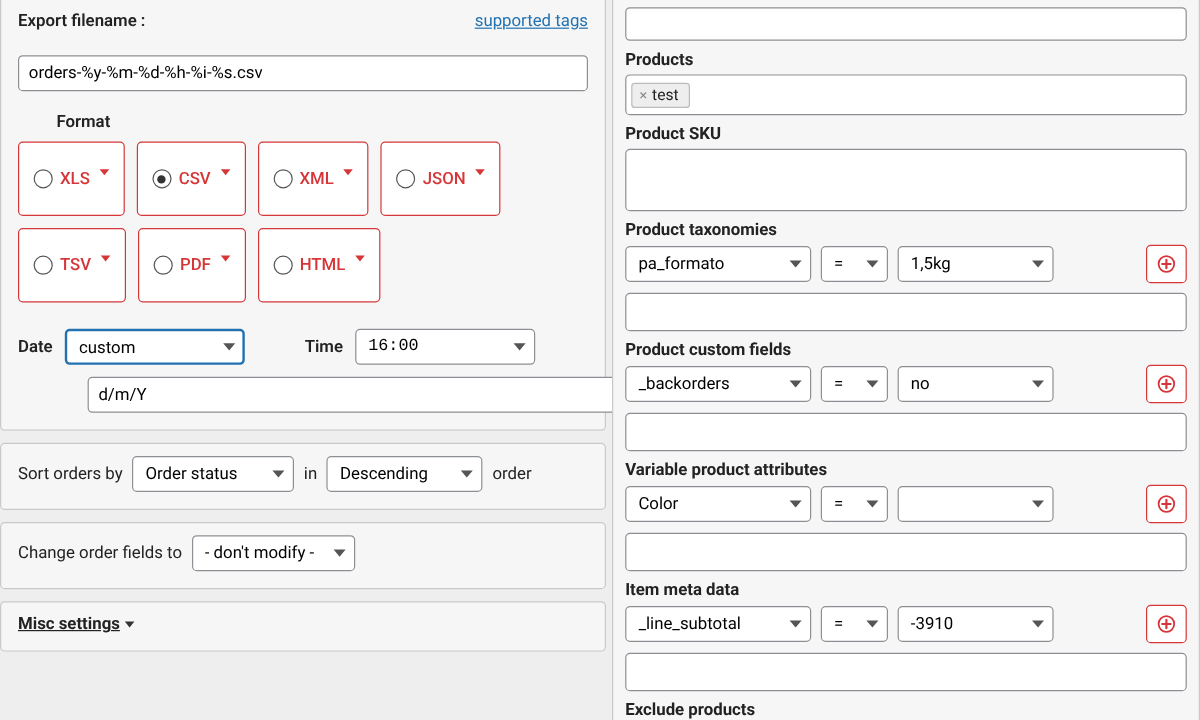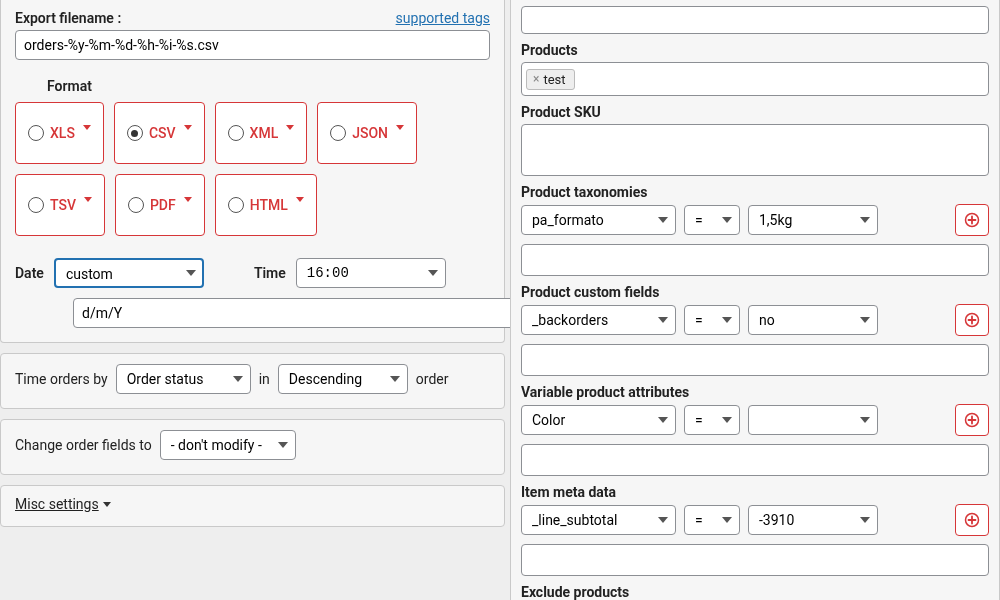--- a/index.html
+++ b/index.html
@@ -49,21 +49,21 @@
     padding: 4px 10px 10px 10px;
     min-height: 590px;
     box-sizing: border-box;
   }
 
   
   .header-row {
     display: flex;
     justify-content: space-between;
     align-items: center;
-    margin-bottom: 4px;
+    margin-bottom: 20px;
   }
   .label-bold {
     font-weight: 600;
   }
   .link {
     color: #2271b1;
     text-decoration: underline;
     cursor: pointer;
   }
 
@@ -181,21 +181,21 @@
 
   
   .inline-row {
     display: flex;
     align-items: center;
     gap: 8px;
   }
 
   
   .misc-link {
-    font-weight: 400;
+    font-weight: 700;
     text-decoration: underline;
     cursor: pointer;
     display: inline-flex;
     align-items: center;
     gap: 4px;
   }
   .misc-link .tri {
     width: 0;
     height: 0;
     border-left: 4px solid transparent;
@@ -358,21 +358,21 @@
           <select class="sel" style="width:150px;font-family:Liberation Mono, monospace;">
             <option>16:00</option>
           </select>
         </span>
       </div>
       <input type="text" class="small-input" value="d/m/Y" style="">
     </div>
 
     <div class="panel">
       <div class="inline-row">
-        <span>Time orders by</span>
+        <span>Sort orders by</span>
         <span class="sel-wrap">
           <select class="sel" style="width:135px;">
             <option>Order status</option>
           </select>
         </span>
         <span>in</span>
         <span class="sel-wrap">
           <select class="sel" style="width:130px;">
             <option>Descending</option>
           </select>

